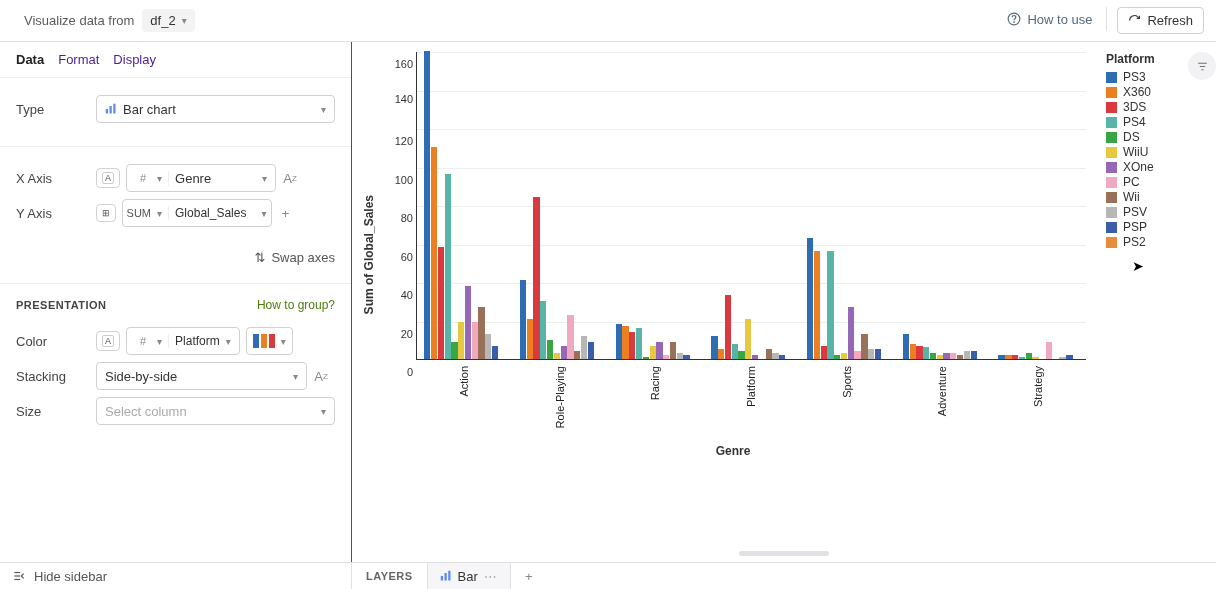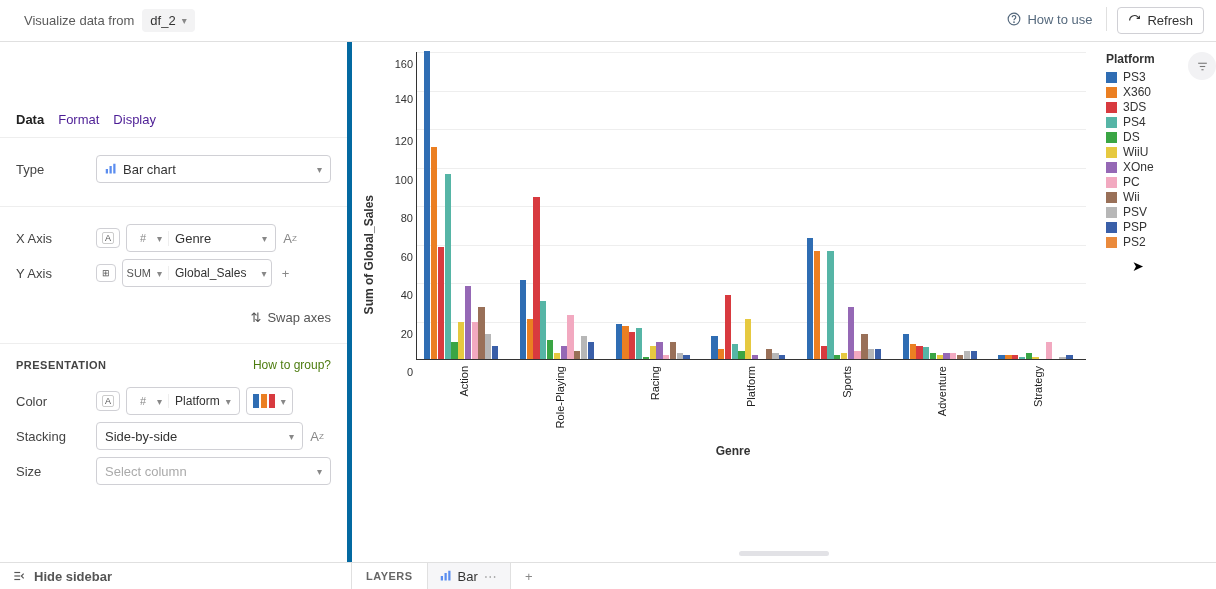--- a/index.html
+++ b/index.html
@@ -6,21 +6,21 @@
 body { width: 1216px; height: 589px; overflow: hidden; background: #fff; color: #333; font-size: 13px; }
 .topbar { display: flex; align-items: center; height: 42px; border-bottom: 1px solid #e0e0e0; padding: 0 12px; }
 .topbar .title-section { display: flex; align-items: center; gap: 8px; flex: 1; margin-left: 12px; }
 .topbar .grey { color: #5a5a5a; }
 .df-select { display: flex; align-items: center; gap: 6px; background: #f3f3f4; border-radius: 4px; padding: 4px 8px; cursor: pointer; }
 .chev { font-size: 10px; color: #888; }
 .topbar-right { display: flex; gap: 10px; align-items: flex-start; }
 .how-link { display:flex; align-items:center; gap:6px; color:#55697d; border-right:1px solid #e0e0e0; padding-right:14px; height:24px; cursor:pointer;}
 .btn { display:flex; align-items:center; gap:6px; border:1px solid #d0d0d5; border-radius:4px; padding:5px 10px; background:#fff; cursor:pointer;}
 .main { display:flex; height: 520px; }
-.sidebar { width: 352px; border-right:5px solid #0369a1; display:flex; flex-direction:column;justify-content:center; }
+.sidebar { width: 352px; border-right:1px solid #0369a1; display:flex; flex-direction:column; }
 .tabs { display:flex; gap:14px; padding:10px 16px; border-bottom:1px solid #eee; font-size:13px; }
 .tab { color:#4c1d95; cursor:pointer; }
 .tab.active { color:#222; font-weight:600; }
 .section { padding:10px 16px; }
 .row { display:flex; align-items:center; margin:7px 0; }
 .row-label { width:80px; color:#444; font-size:13px; }
 .input-like { flex:1; display:flex; align-items:center; border:1px solid #d0d0d5; border-radius:4px; padding:4px 8px; gap:6px; background:#fff; min-height:28px; cursor:pointer;}
 .input-like .right-chev { margin-left:auto; color:#888; font-size:10px; }
 .small-ico { width:16px; text-align:center; color:#888; font-size:11px; }
 .sum-pill { border:1px solid #d0d0d5; border-radius:4px; padding:3px 5px; font-size:11px; display:flex; align-items:center; gap:3px; margin-right:6px; color:#555;}
@@ -42,21 +42,21 @@
 .xaxis { position:relative; margin-left:36px; width:670px; height:80px; }
 .xlabel { position:absolute; font-size:11px; writing-mode:vertical-rl; transform:rotate(180deg) translateX(50%); top:6px; color:#222;}
 .genre-label { text-align:center; font-size:12px; font-weight:600; margin-top:4px; }
 .legend { margin-left:20px; font-size:12px; }
 .legend-title { font-weight:700; margin-bottom:4px; }
 .legend-item { display:flex; align-items:center; gap:6px; margin:1px 0; }
 .lsw { width:11px; height:11px; }
 .bar { position:absolute; bottom:0; }
 .filter-circ { position:absolute; right:0; top:10px; width:28px; height:28px; border-radius:50%; background:#f2f2f4; display:flex; align-items:center; justify-content:center; color:#777; cursor:pointer;}
 .bottombar { display:flex; height:27px; border-top:1px solid #e0e0e0; align-items:stretch; }
-.bb-left { width:352px; border-right:1px solid #e0e0e0; display:flex; align-items:center; gap:8px; padding:0 12px; color:#555; cursor:pointer;font-weight:bold;}
+.bb-left { width:352px; border-right:1px solid #e0e0e0; display:flex; align-items:center; gap:8px; padding:0 12px; color:#555; cursor:pointer;}
 .bb-layers { padding:0 14px; display:flex; align-items:center; font-size:11px; letter-spacing:.5px; color:#666; font-weight:600; border-right:1px solid #e0e0e0;}
 .bb-tab { display:flex; align-items:center; gap:6px; padding:0 12px; border-right:1px solid #e0e0e0; background:#f6f6f8; cursor:pointer;}
 .bb-plus { width:36px; display:flex; align-items:center; justify-content:center; color:#888; cursor:pointer;}
 .scroll-thumb { position:absolute; bottom:6px; left:50%; transform:translateX(-50%); width:90px; height:5px; background:#e2e2e6; border-radius:3px; }
 .cursor { position:absolute; font-size:14px; color:#000; pointer-events:none; }
 svg { display:block; }
 </style>
 </head>
 <body>
 

